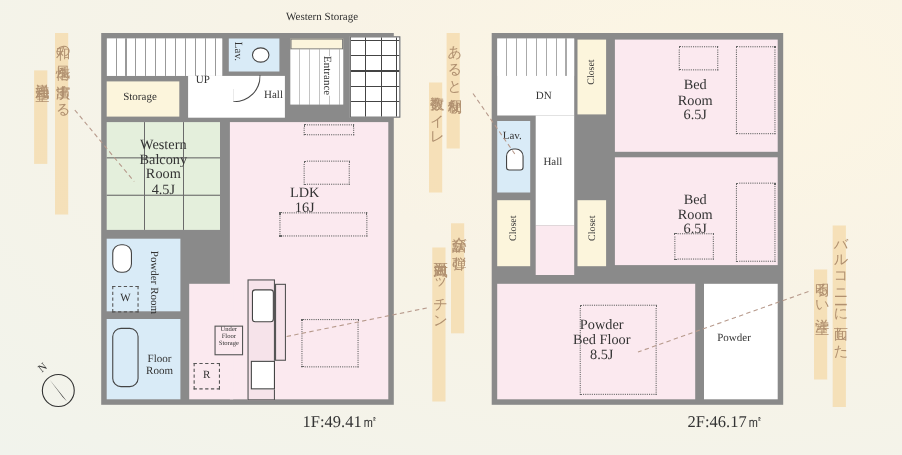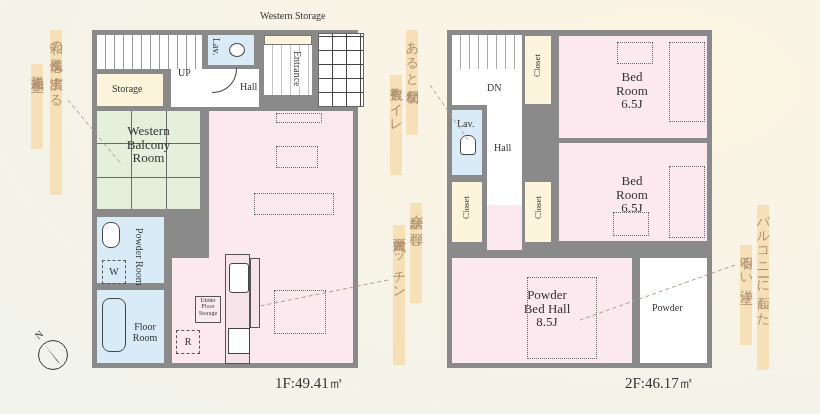--- a/index.html
+++ b/index.html
@@ -56,24 +56,29 @@
   <div class="room cream" style="left:5px;top:46px;width:66px;height:32px;"></div>
   <div class="lbl" style="left:20px;top:56px;font-size:10px;">Storage</div>
 
   <div class="room green" style="left:5px;top:83px;width:103px;height:98px;
        background-image:linear-gradient(#6a6a6a,#6a6a6a),linear-gradient(#6a6a6a,#6a6a6a),linear-gradient(90deg,transparent 34px,#6a6a6a 34px,#6a6a6a 35px,transparent 35px,transparent 69px,#6a6a6a 69px,#6a6a6a 70px,transparent 70px);
        background-size:100% 1px,100% 1px,100% 100%;background-position:0 32px,0 66px,0 0;background-repeat:no-repeat;"></div>
   <div class="lbl" style="left:5px;top:96px;width:103px;font-size:13px;">
     <div>Western</div>
     <div>Balcony</div>
     <div>Room</div>
+    <div>4.5J</div>
   </div>
 
   <div class="room pink" style="left:117px;top:83px;width:144px;height:252px;"></div>
   <div class="room pink" style="left:80px;top:230px;width:40px;height:105px;"></div>
+  <div class="lbl" style="left:160px;top:140px;width:50px;font-size:13px;">
+    <div>LDK</div>
+    <div>16J</div>
+  </div>
   <div class="dot" style="left:184px;top:85px;width:46px;height:10px;"></div>
   <div class="dot" style="left:184px;top:118px;width:42px;height:22px;"></div>
   <div class="dot" style="left:162px;top:165px;width:80px;height:22px;"></div>
   <div class="dot" style="left:182px;top:262px;width:52px;height:44px;"></div>
 
   <div class="abs" style="left:133px;top:226px;width:25px;height:110px;background:#f6e3ea;border:1px solid #555;box-sizing:border-box;"></div>
   <div class="abs" style="left:137px;top:235px;width:18px;height:28px;border:1px solid #444;border-radius:3px;background:#fff;"></div>
   <div class="abs" style="left:136px;top:300px;width:20px;height:24px;border:1px solid #444;background:#fff;"></div>
   <div class="abs" style="left:158px;top:230px;width:10px;height:70px;background:#f6e3ea;border:1px solid #555;box-sizing:border-box;"></div>
 
@@ -138,21 +143,21 @@
     <div>6.5J</div>
   </div>
   <div class="dot" style="left:222px;top:136px;width:36px;height:72px;"></div>
   <div class="dot" style="left:166px;top:182px;width:36px;height:24px;"></div>
 
   <div class="room pink" style="left:40px;top:175px;width:35px;height:45px;"></div>
 
   <div class="room pink" style="left:5px;top:228px;width:180px;height:105px;"></div>
   <div class="lbl" style="left:55px;top:258px;width:90px;font-size:13px;">
     <div>Powder</div>
-    <div>Bed Hall</div>
+    <div>Bed Floor</div>
     <div>8.5J</div>
   </div>
   <div class="dot" style="left:80px;top:247px;width:70px;height:82px;"></div>
 
   <div class="room white" style="left:193px;top:228px;width:67px;height:105px;"></div>
   <div class="lbl" style="left:205px;top:273px;font-size:10px;">Powder</div>
 </div>
 
 <div class="area" style="left:625px;top:374px;">2F:46.17㎡</div>
 

